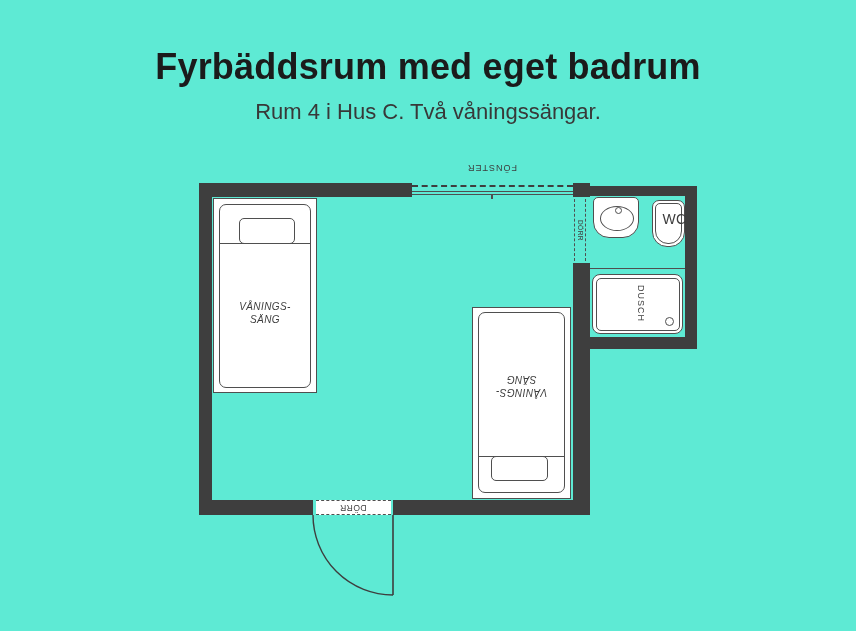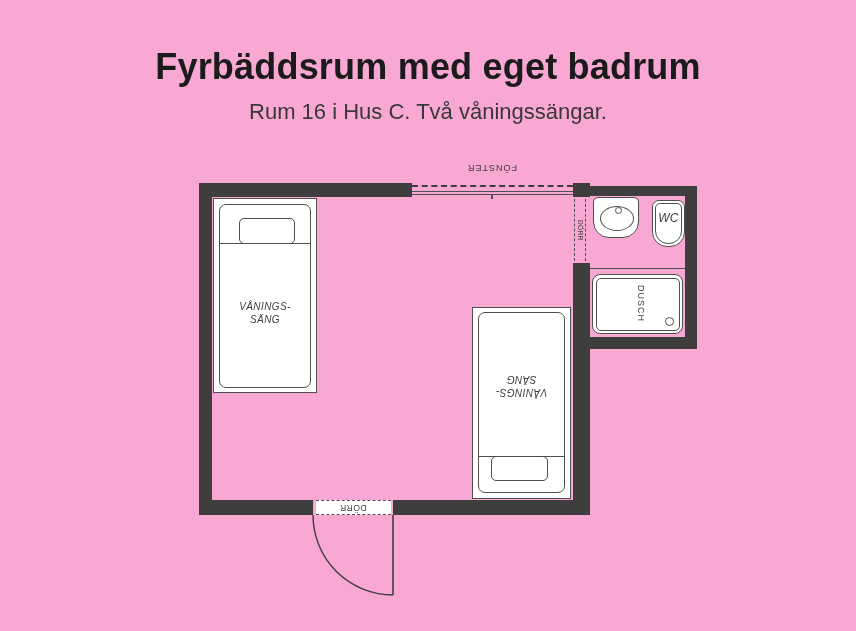--- a/index.html
+++ b/index.html
@@ -4,21 +4,21 @@
 <style>
   :root{
     --wall:#3e3e3e;
     --line:#4f4f4f;
     --text:#3d3d3d;
     --title:#1b1b1b;
     --subtitle:#383838;
   }
   html,body{margin:0;padding:0;background:#fff;}
   .canvas{
-    position:relative;width:856px;height:631px;background:#f9a8d4;overflow:hidden;
+    position:relative;width:856px;height:631px;background:#5eead4;overflow:hidden;
     font-family:"Liberation Sans", sans-serif;
   }
   .page-title{
     position:absolute;left:0;top:46px;width:100%;text-align:center;
     font-size:36px;font-weight:700;color:var(--title);letter-spacing:.2px;
   }
   .page-subtitle{
     position:absolute;left:0;top:99px;width:100%;text-align:center;
     font-size:22px;font-weight:400;color:var(--subtitle);
   }
@@ -40,21 +40,21 @@
   .bed-label span{display:block;font-style:italic;}
   .fixture{position:absolute;border:1px solid var(--line);background:#fff;box-sizing:border-box;}
   .abs{position:absolute;}
 </style>
 </head>
 <body>
 
 <div class="canvas">
 
   <div class="page-title">Fyrbäddsrum med eget badrum</div>
-  <div class="page-subtitle">Rum 16 i Hus C. Två våningssängar.</div>
+  <div class="page-subtitle">Rum 4 i Hus C. Två våningssängar.</div>
 
   <div>
 
     <div class="wall" style="left:199px;top:183px;width:213px;height:14px;"></div>
     <div class="wall" style="left:573px;top:183px;width:17px;height:14px;"></div>
     <div class="wall" style="left:199px;top:183px;width:13px;height:332px;"></div>
     <div class="wall" style="left:199px;top:500px;width:114px;height:15px;"></div>
     <div class="wall" style="left:393px;top:500px;width:197px;height:15px;"></div>
     <div class="wall" style="left:573px;top:263px;width:17px;height:252px;"></div>
 
@@ -98,21 +98,21 @@
     </div>
 
     <div class="abs" style="left:590px;top:268px;width:95px;height:1px;background:var(--line);"></div>
 
     <div class="fixture" style="left:593px;top:197px;width:46px;height:41px;border-radius:5px 5px 16px 16px;"></div>
     <div class="fixture" style="left:600px;top:206px;width:34px;height:25px;border-radius:50%;"></div>
     <div class="fixture" style="left:615px;top:207px;width:7px;height:7px;border-radius:50%;"></div>
 
     <div class="fixture" style="left:652px;top:200px;width:33px;height:47px;border-radius:7px 7px 15px 15px;">
       <div class="abs" style="left:2px;top:2px;right:2px;bottom:2px;border:1px solid var(--line);border-radius:5px 5px 13px 13px;"></div>
-      <div class="abs" style="left:0;top:10px;width:100%;text-align:center;font-size:12px;color:var(--text);letter-spacing:.3px;font-style:italic;">WC</div>
+      <div class="abs" style="left:6px;top:10px;width:100%;text-align:center;font-size:14px;color:var(--text);letter-spacing:.3px;">WC</div>
     </div>
 
     <div class="fixture" style="left:592px;top:274px;width:91px;height:60px;border-width:1.5px;border-radius:8px;">
       <div class="abs" style="left:2.5px;top:2.5px;right:2.5px;bottom:2.5px;border:1px solid var(--line);border-radius:5px;"></div>
       <div class="abs" style="left:72px;top:42px;width:9px;height:9px;border:1.5px solid var(--line);border-radius:50%;box-sizing:border-box;"></div>
     </div>
     <div class="plan-label rot90" style="left:609px;top:298px;width:62px;font-size:9px;">DUSCH</div>
 
   </div>
 </div>

